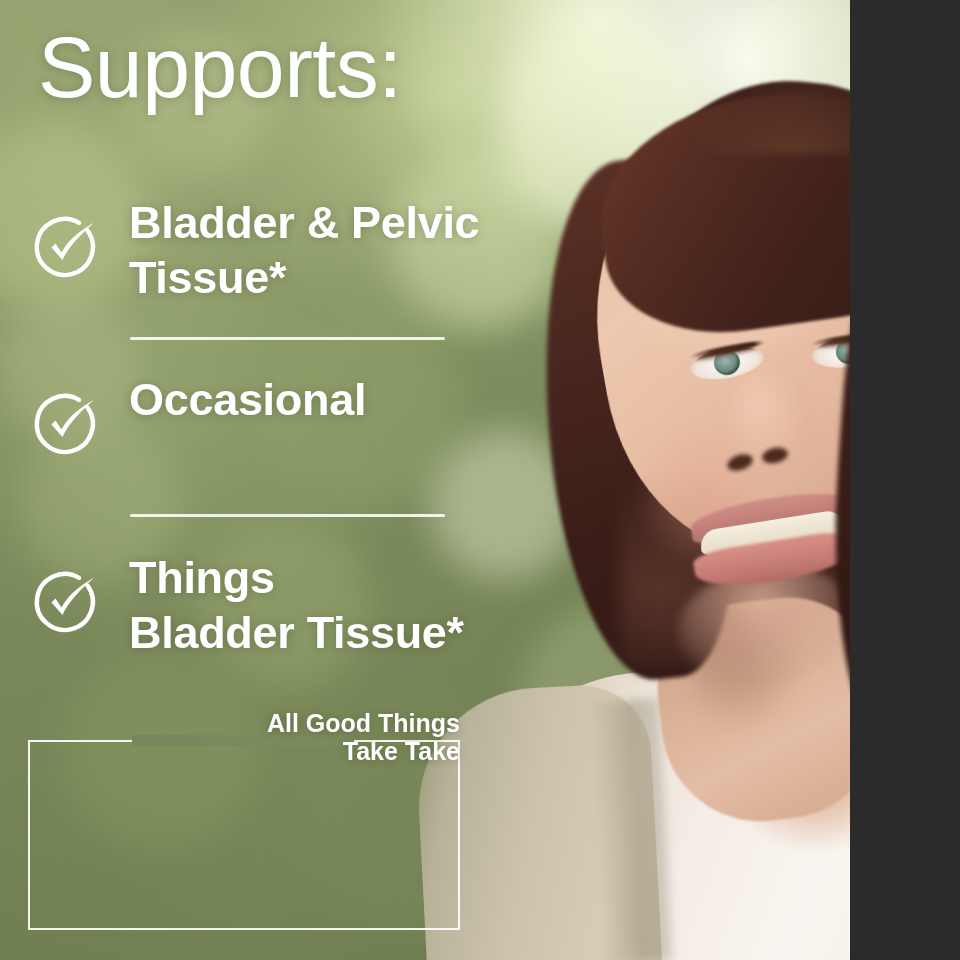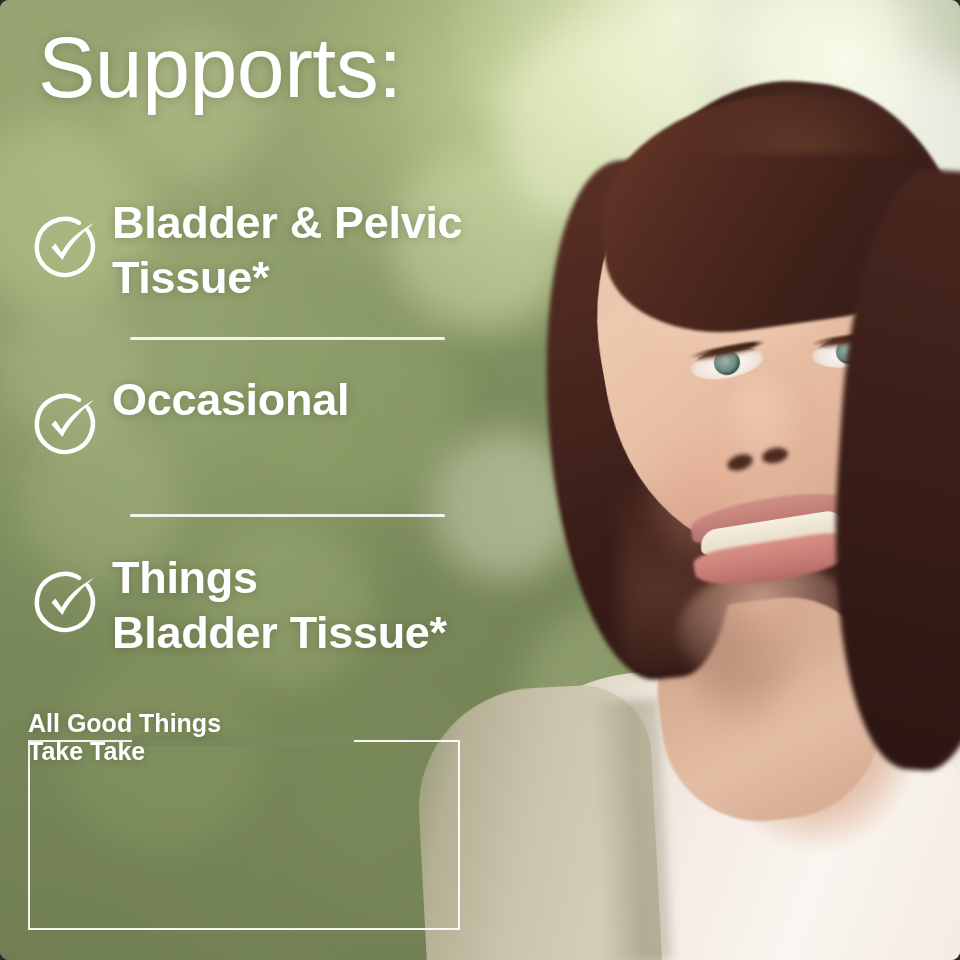--- a/index.html
+++ b/index.html
@@ -2,26 +2,25 @@
 <html><head>
 <meta charset="utf-8">
 <style>
   html, body {
     margin: 0;
     padding: 0;
     background: #2b2b2b;
   }
   #poster {
     position: relative;
-    width: 960px;
+    width: 850px;
     height: 960px;
     overflow: hidden;
     font-family: "Liberation Sans", sans-serif;
     background: #7d8d5f;
-    border-radius: 9px;
     -webkit-font-smoothing: antialiased;
   }
 
   
   .photo {
     position: absolute;
     inset: 0;
     overflow: hidden;
   }
   
@@ -336,21 +335,21 @@
   .benefit-2 { top: 373px; }
   .benefit-3 { top: 551px; }
 
   .check-icon {
     width: 72px;
     height: 72px;
     flex: 0 0 72px;
     margin-top: 14px;
   }
   .benefit-text {
-    margin-left: 10px;
+    margin-left: 27px;
     font-size: 45px;
     font-weight: 700;
     line-height: 1.22;
     color: #ffffff;
     letter-spacing: -0.3px;
     text-shadow: 0 1px 9px rgba(55,65,38,0.32);
   }
 
   .divider {
     position: absolute;
@@ -375,21 +374,21 @@
     position: absolute;
     inset: 0;
     border: 2px solid rgba(255,255,255,0.92);
     box-sizing: border-box;
   }
   .callout-title {
     position: absolute;
     left: 0;
     top: -31px;
     width: 432px;
-    text-align: left;
+    text-align: right;
     font-size: 25px;
     font-weight: 700;
     line-height: 1.12;
     color: #ffffff;
     text-shadow: 0 1px 7px rgba(55,65,38,0.35);
     z-index: 3;
   }
   .callout-title-mask {
     position: absolute;
     left: 104px;

